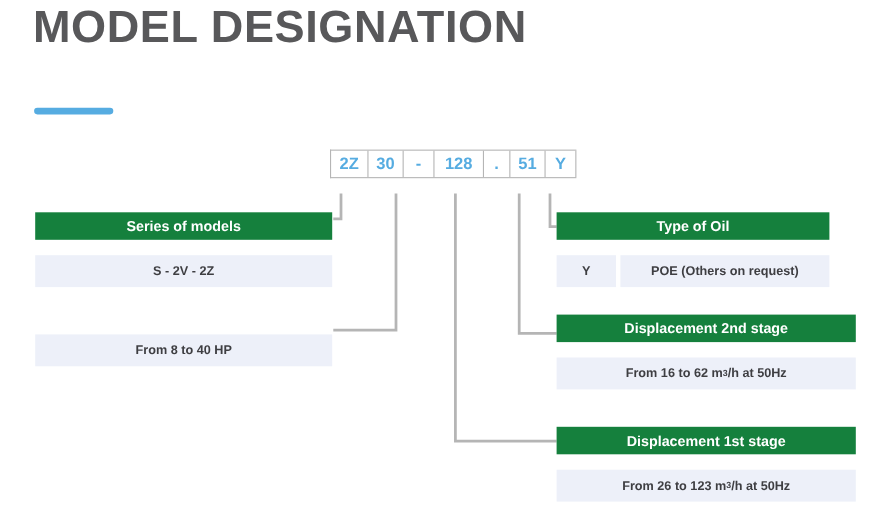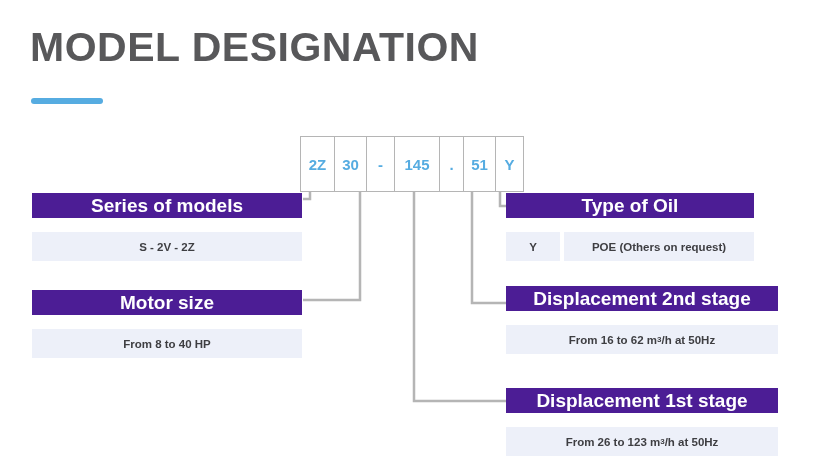--- a/index.html
+++ b/index.html
@@ -16,21 +16,21 @@
     width: 813px;
     height: 465px;
     background: #ffffff;
     overflow: hidden;
   }
 
   
   .page-title {
     position: absolute;
     left: 30px;
-    top: 25px;
+    top: 2px;
     font-size: 41px;
     font-weight: bold;
     letter-spacing: 0.5px;
     color: #58585a;
     line-height: 1.1;
     white-space: nowrap;
   }
   .accent-bar {
     position: absolute;
     left: 31px;
@@ -48,21 +48,21 @@
     top: 0;
     width: 813px;
     height: 465px;
   }
 
   
   .code-strip {
     position: absolute;
     left: 300px;
     top: 136px;
-    height: 56px;
+    height: 26px;
     display: flex;
     align-items: stretch;
     border: 1px solid #b5b5b5;
     border-right: none;
     background: #ffffff;
     box-sizing: border-box;
   }
   .code-cell {
     border-right: 1px solid #b5b5b5;
     display: flex;
@@ -72,23 +72,23 @@
     font-size: 15px;
     font-weight: bold;
     box-sizing: border-box;
   }
 
   
   .block {
     position: absolute;
   }
   .block-header {
-    background: #4c1d95;
+    background: #15803d;
     color: #ffffff;
-    font-size: 19px;
+    font-size: 13px;
     font-weight: bold;
     height: 25px;
     line-height: 25px;
     text-align: center;
     white-space: nowrap;
   }
   .block-body {
     margin-top: 14px;
     display: flex;
     height: 29px;
@@ -128,35 +128,34 @@
 
     <path d="M 472 176 L 472 303 L 506 303" stroke="#b5b5b5" stroke-width="2.5" fill="none"></path>
 
     <path d="M 500 176 L 500 206 L 506 206" stroke="#b5b5b5" stroke-width="2.5" fill="none"></path>
   </svg>
 
   <div class="code-strip">
     <div class="code-cell" style="width:34px">2Z</div>
     <div class="code-cell" style="width:32px">30</div>
     <div class="code-cell" style="width:28px">-</div>
-    <div class="code-cell" style="width:45px">145</div>
+    <div class="code-cell" style="width:45px">128</div>
     <div class="code-cell" style="width:24px">.</div>
     <div class="code-cell" style="width:32px">51</div>
     <div class="code-cell" style="width:28px">Y</div>
   </div>
 
   <div class="block" style="left:32px; top:193px; width:270px;">
     <div class="block-header">Series of models</div>
     <div class="block-body">
       <div class="block-cell" style="flex:1">S - 2V - 2Z</div>
     </div>
   </div>
 
   <div class="block" style="left:32px; top:290px; width:270px;">
-    <div class="block-header">Motor size</div>
     <div class="block-body">
       <div class="block-cell" style="flex:1">From 8 to 40 HP</div>
     </div>
   </div>
 
   <div class="block" style="left:506px; top:193px; width:248px;">
     <div class="block-header">Type of Oil</div>
     <div class="block-body">
       <div class="block-cell" style="flex:0 0 54px">Y</div>
       <div class="cell-gap"></div>

